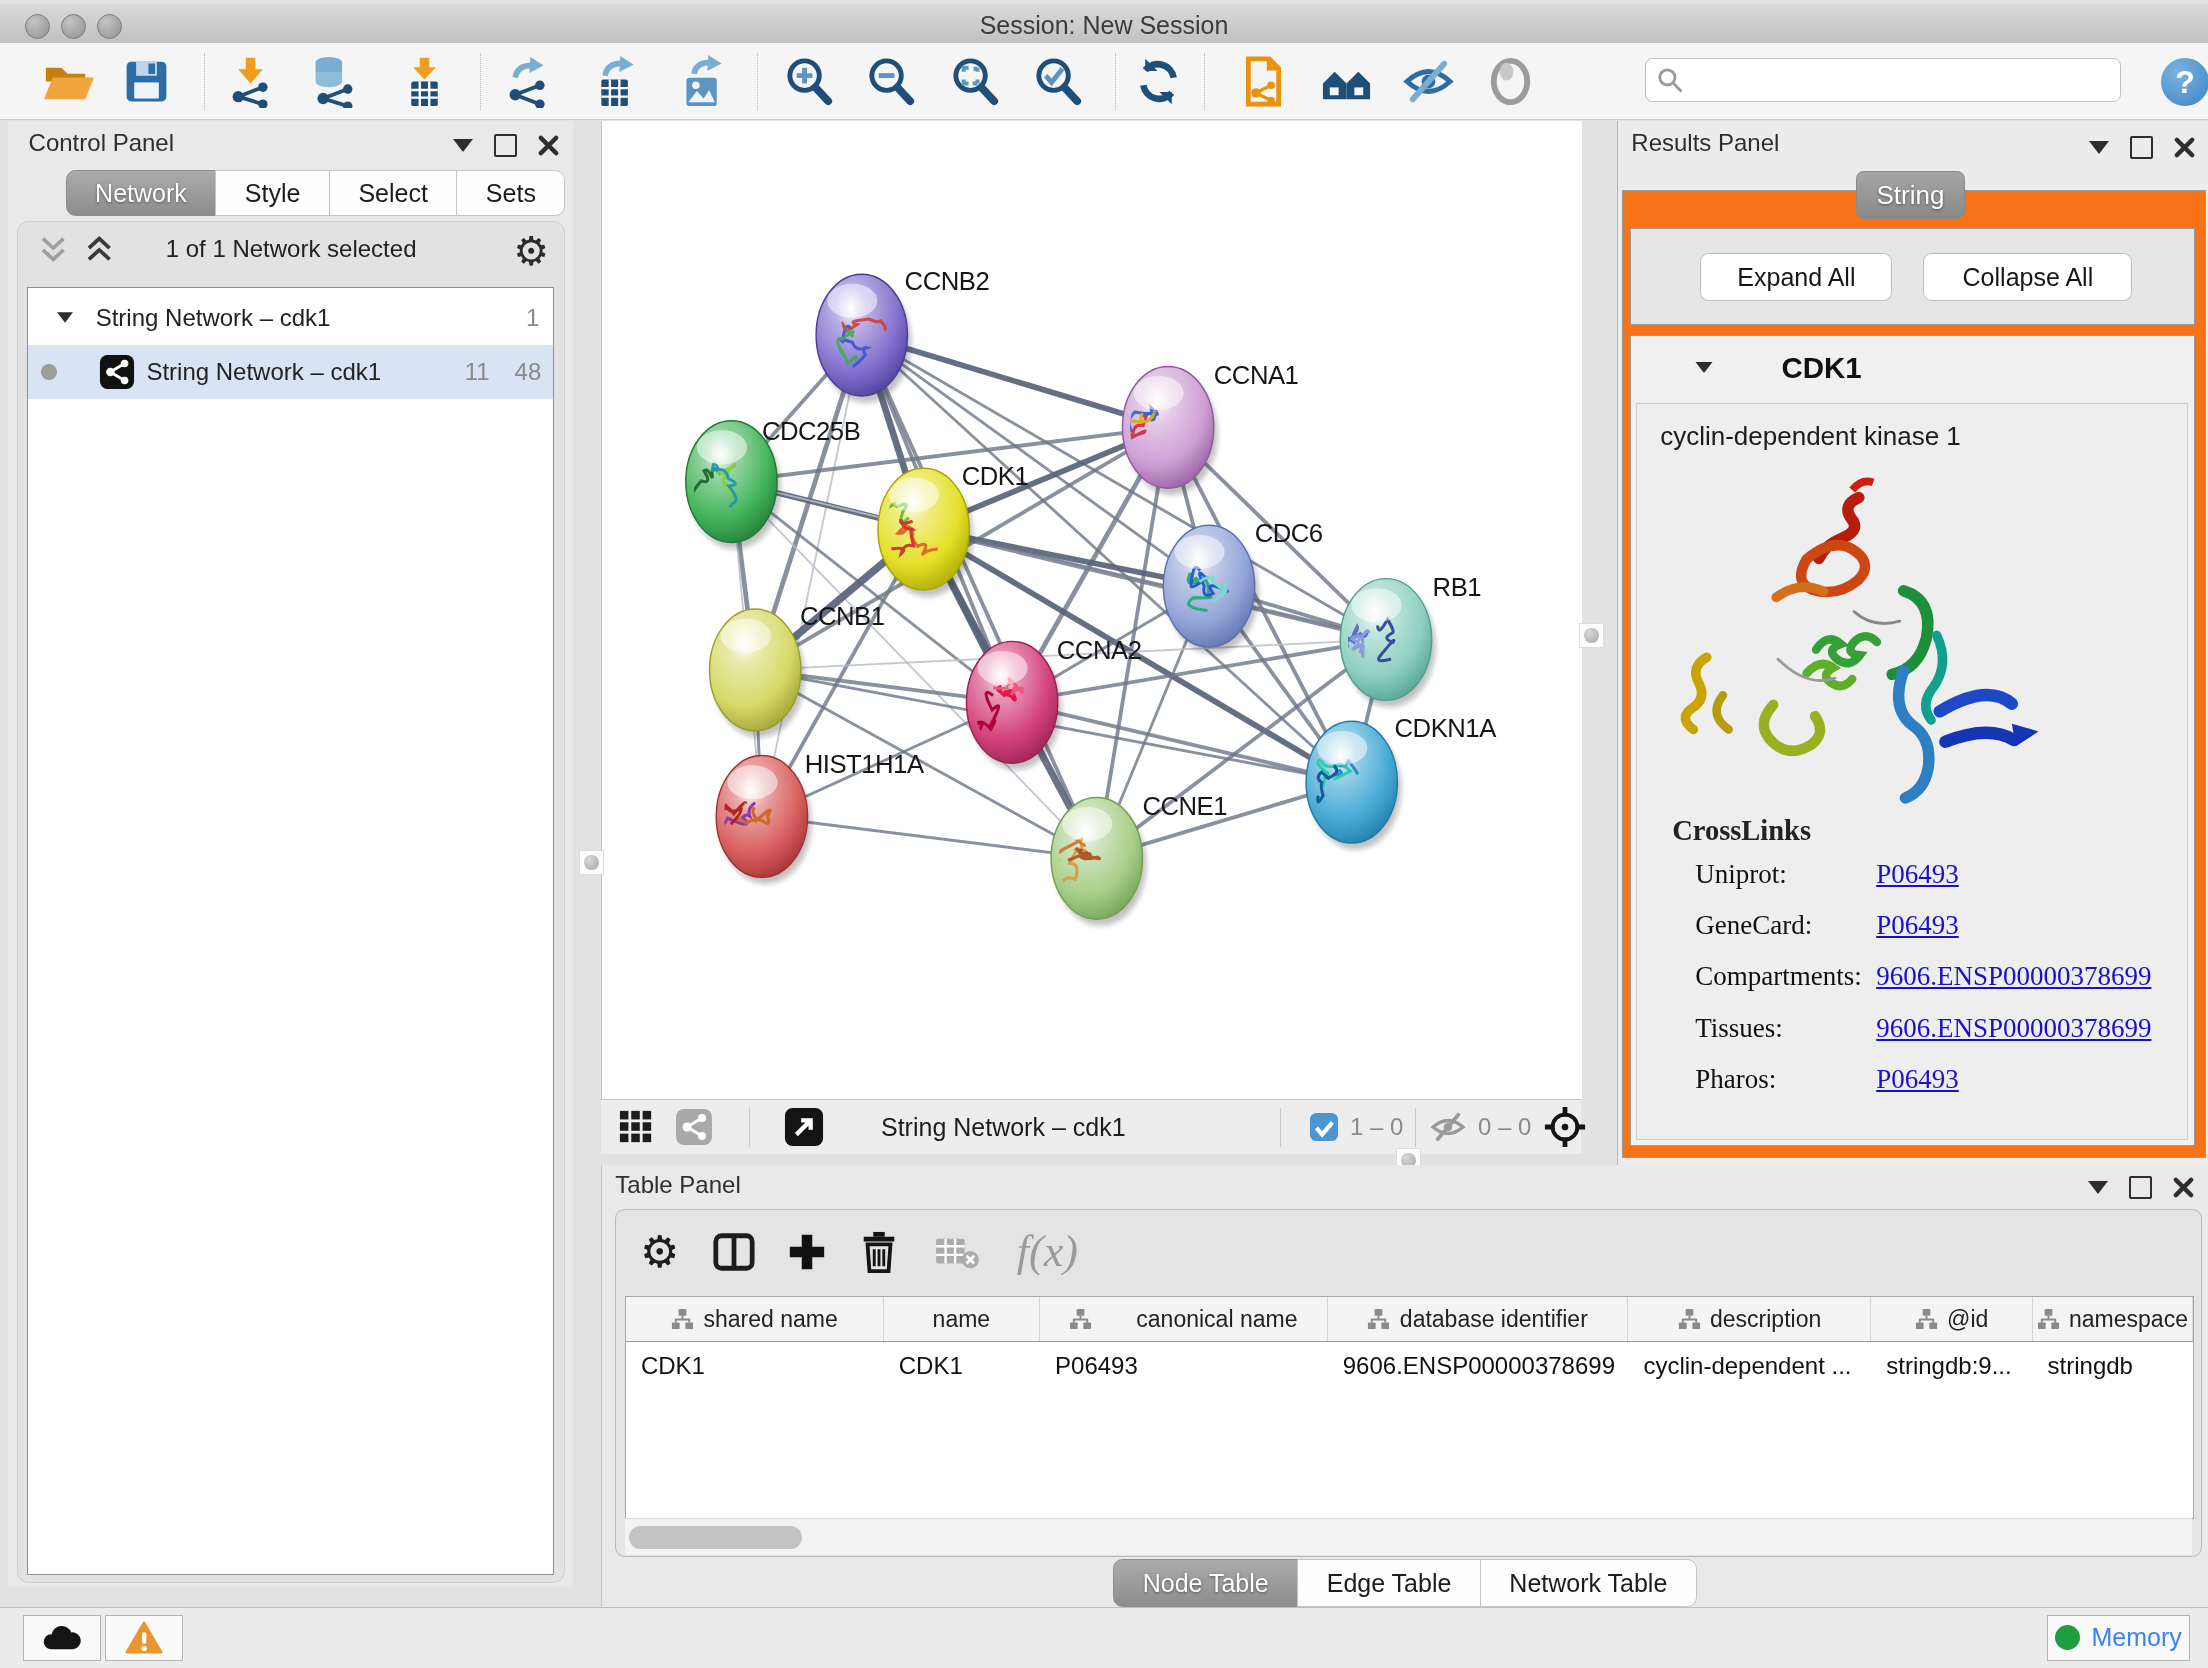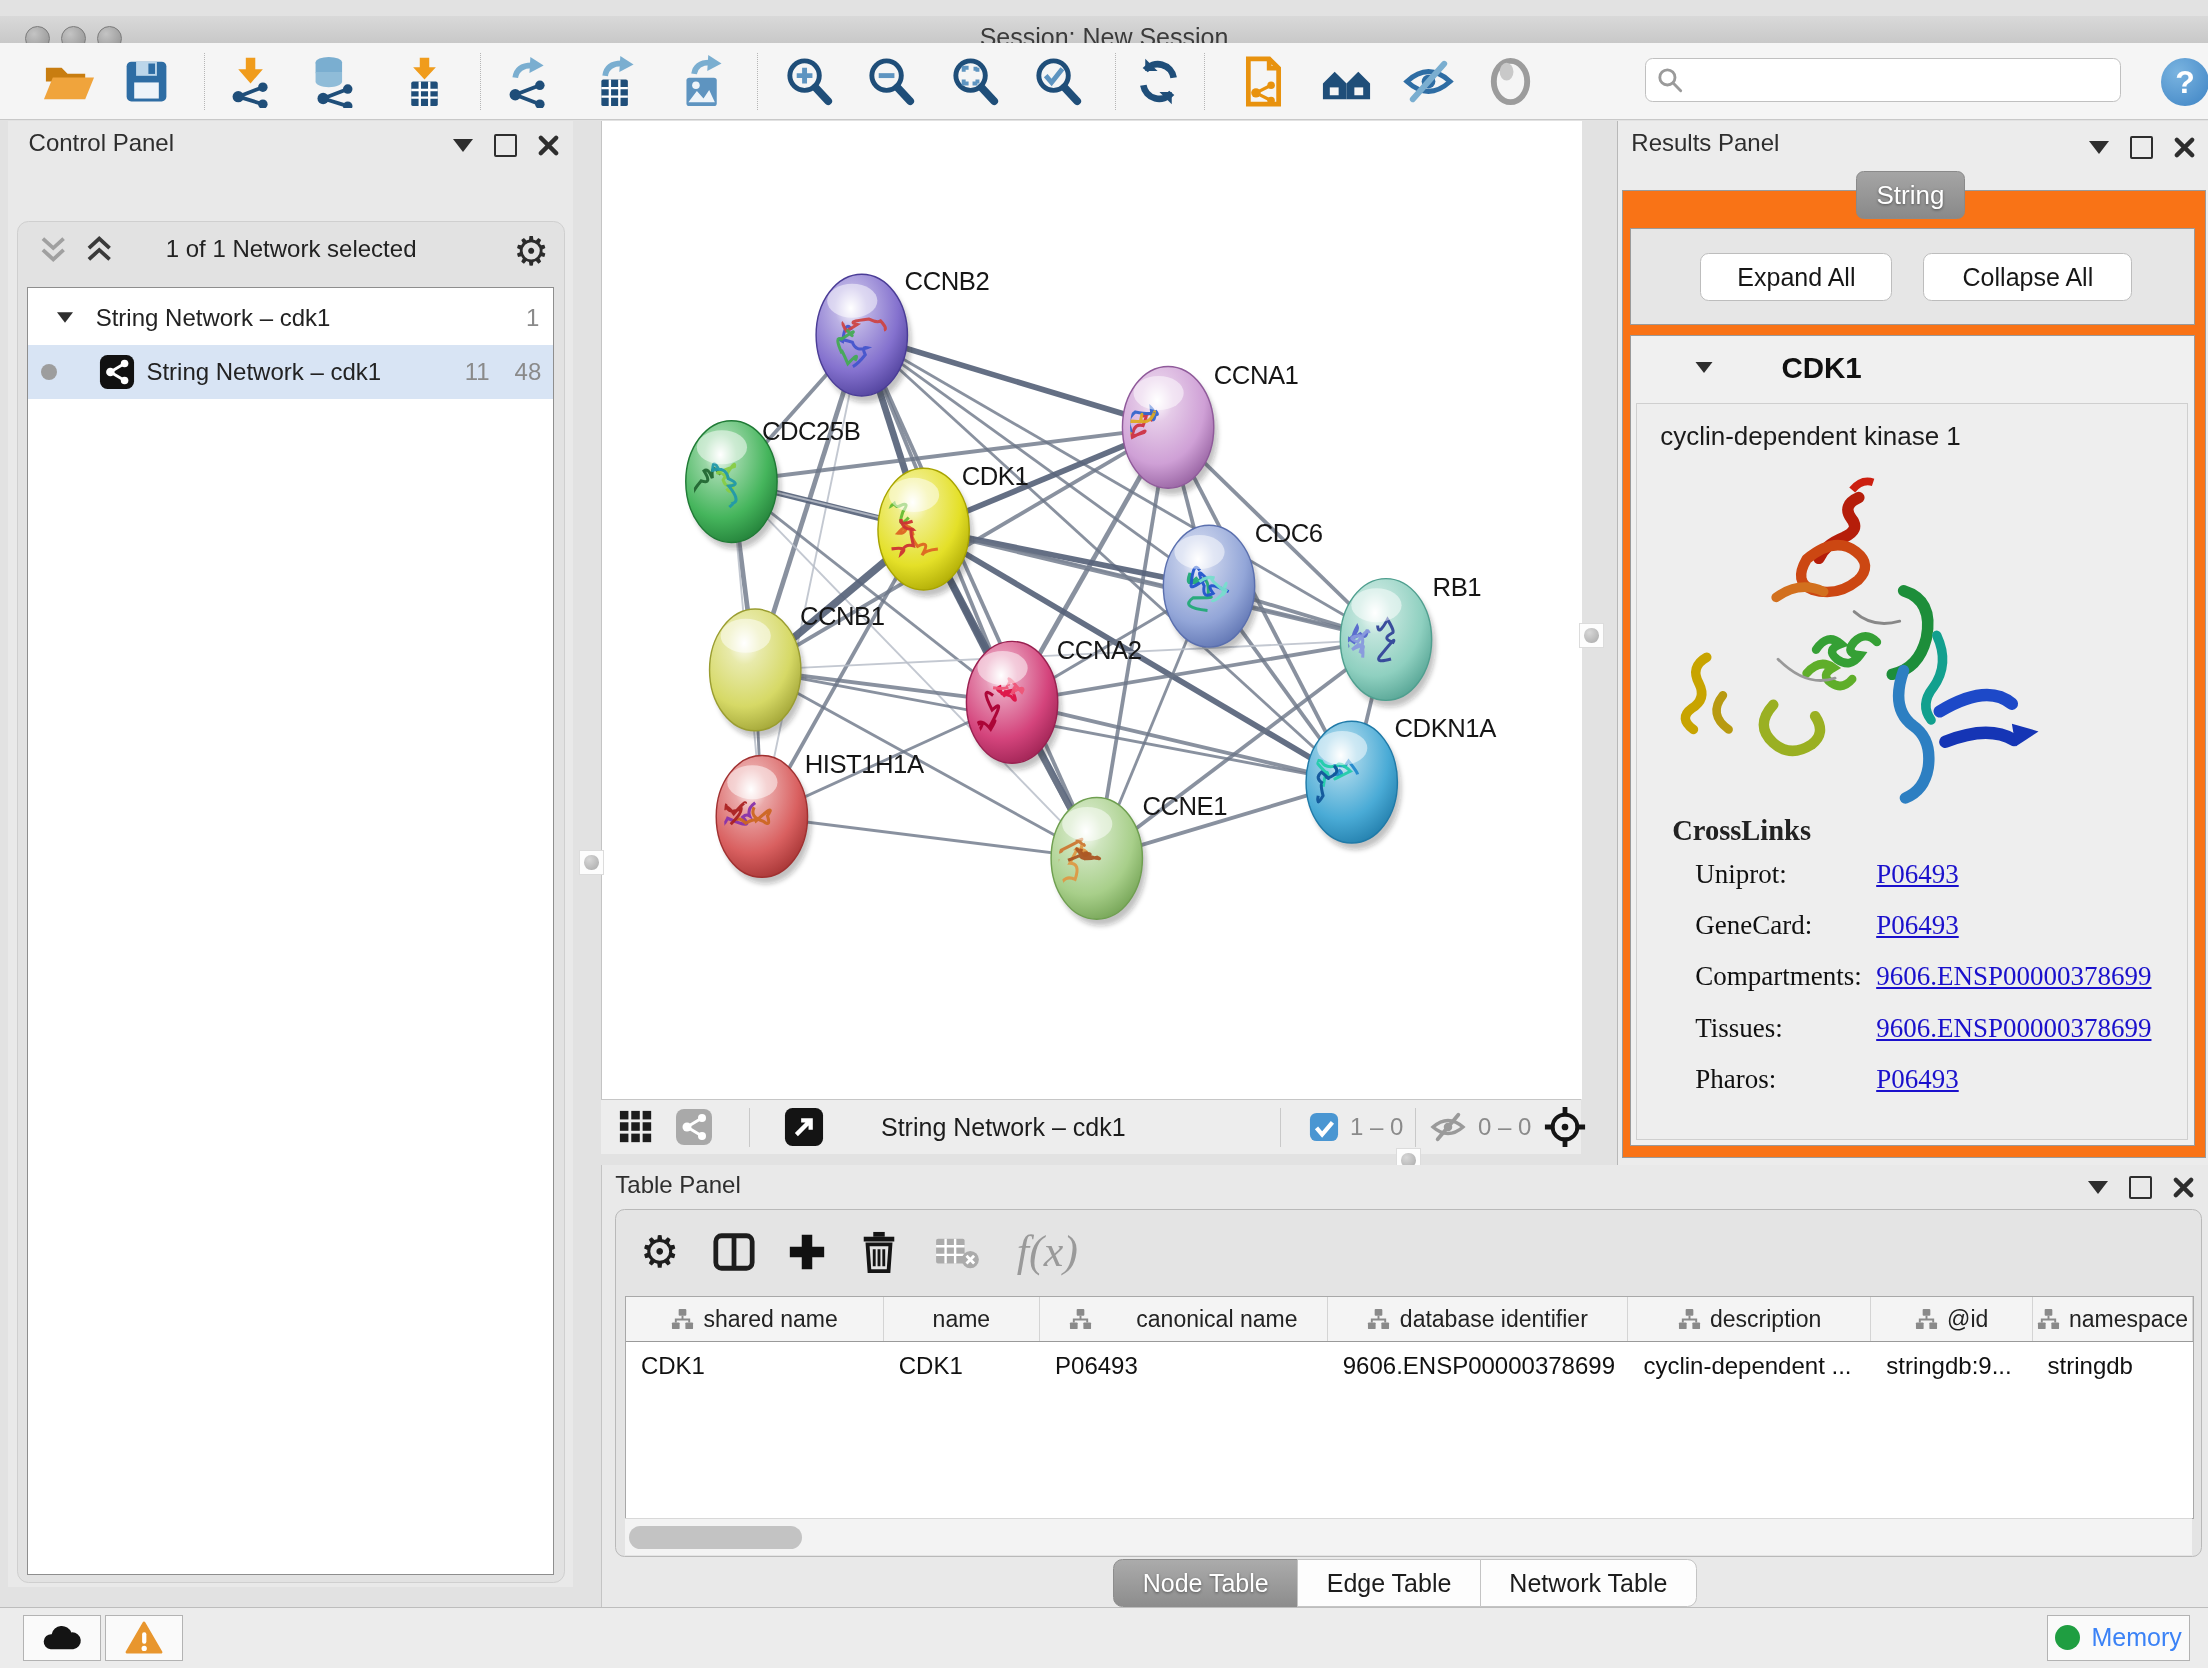--- a/index.html
+++ b/index.html
@@ -1,21 +1,21 @@
 <!DOCTYPE html>
 <html style="font-size:15px"><head>
 <meta charset="utf-8">
 <style>
   html,body{margin:0;padding:0;background:#e4e4e4;}
   #app{position:relative;width:2208px;height:1668px;overflow:hidden;
        font-family:"Liberation Sans",sans-serif;color:#222;background:#e2e2e2;}
   .abs{position:absolute;}
 
   
-  .titlebar{left:0;top:16px;width:2208px;height:42px;
+  .titlebar{left:0;top:4px;width:2208px;height:42px;
     background:linear-gradient(#d9d9d9,#bfbfbf);border-bottom:1px solid #9b9b9b;}
   .tlight{position:absolute;top:9.5px;width:23px;height:23px;border-radius:50%;
     background:radial-gradient(circle at 35% 30%,#c4c4c4,#8f8f8f);border:1px solid #7a7a7a;}
   .wtitle{position:absolute;top:6.7px;width:100%;text-align:center;font-size:25px;
     font-weight:500;color:#3b3b3b;}
 
   
   .toolbar{left:0;top:43px;width:2208px;height:76px;background:#f5f5f5;
     border-bottom:1px solid #c8c8c8;}
   .tbtn{position:absolute;top:7.6px;width:61px;height:61px;display:flex;
@@ -284,20 +284,21 @@
 
   <div class="abs cpanel">
     <div class="abs phead" style="left:21px;top:7.6px">Control Panel</div>
     <div class="winctl" style="right:13.3px;top:13.3px">
       <span class="tri-down"></span>
       <span class="floatsq"></span>
       <svg width="21" height="21" viewBox="0 0 22 22">
         <path d="M3 3 L19 19 M19 3 L3 19" stroke="#2e2e2e" stroke-width="4.5" stroke-linecap="round"></path>
       </svg>
     </div>
+    <div class="abs" style="left:59px;top:49px" id="cp-tabs"><span class="ptab sel">Network</span><span class="ptab">Style</span><span class="ptab">Select</span><span class="ptab">Sets</span></div>
 
     <div class="cp-box">
       <div class="abs" style="left:21px;top:11.4px;display:flex;gap:17px;align-items:center;">
         <svg width="28.5" height="32" viewBox="0 0 30 34">
           <path d="M4 6 l11 10 11 -10 M4 18 l11 10 11 -10" stroke="#a0a0a0" stroke-width="4" fill="none"></path>
         </svg>
         <svg width="28.5" height="32" viewBox="0 0 30 34">
           <path d="M4 16 l11 -10 11 10 M4 28 l11 -10 11 10" stroke="#3a3a3a" stroke-width="4" fill="none"></path>
         </svg>
       </div>

